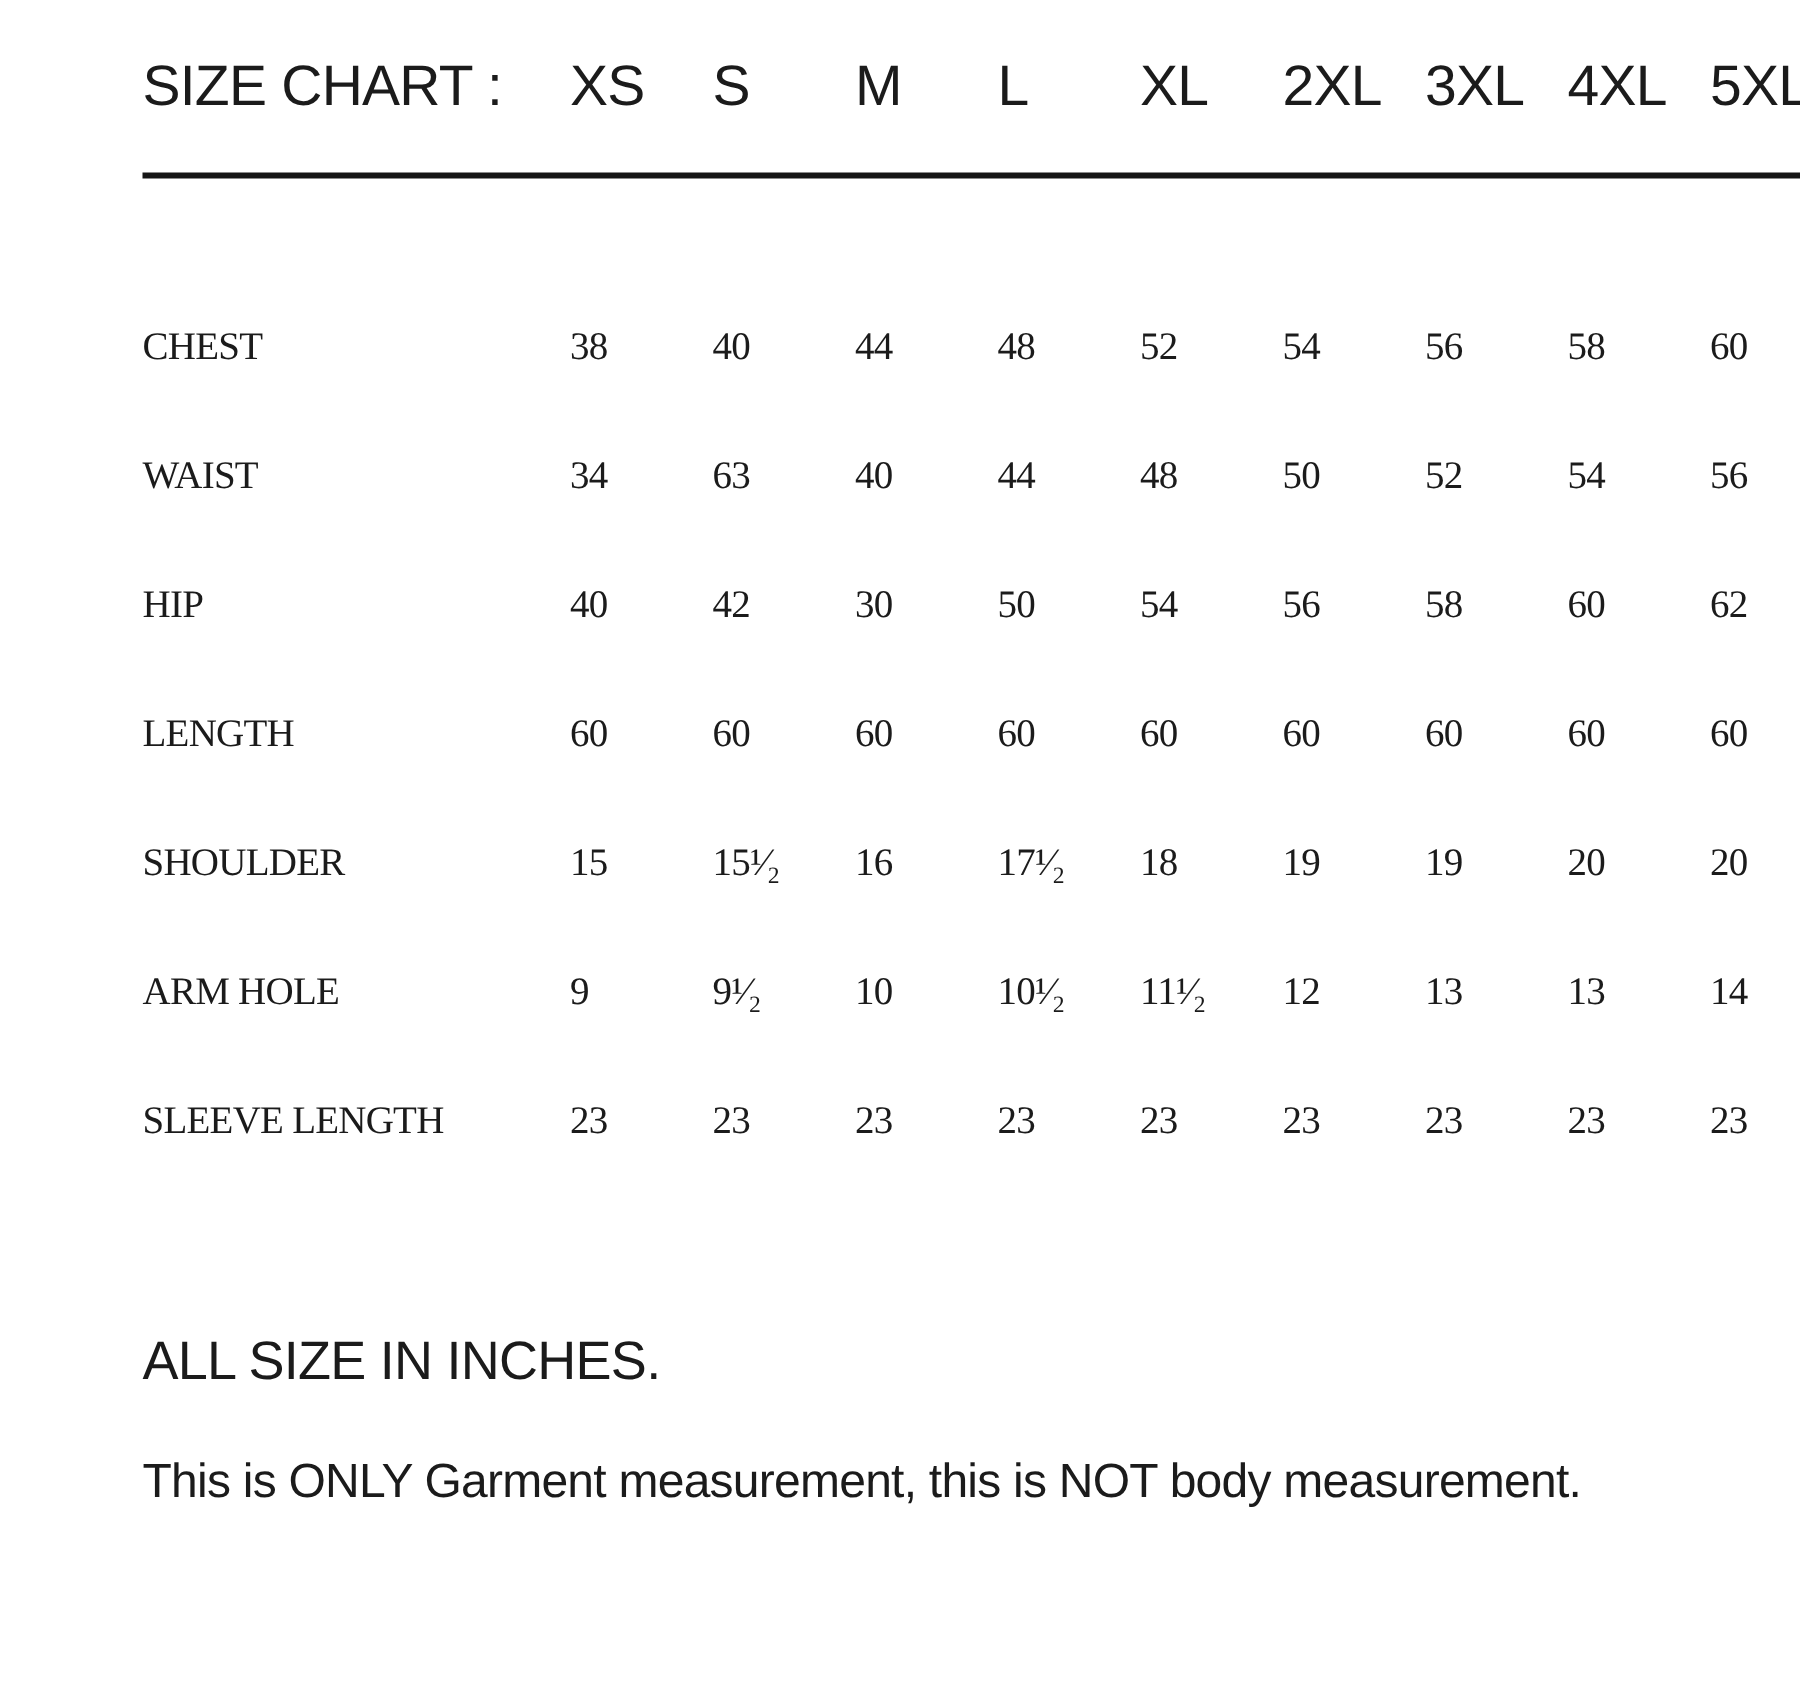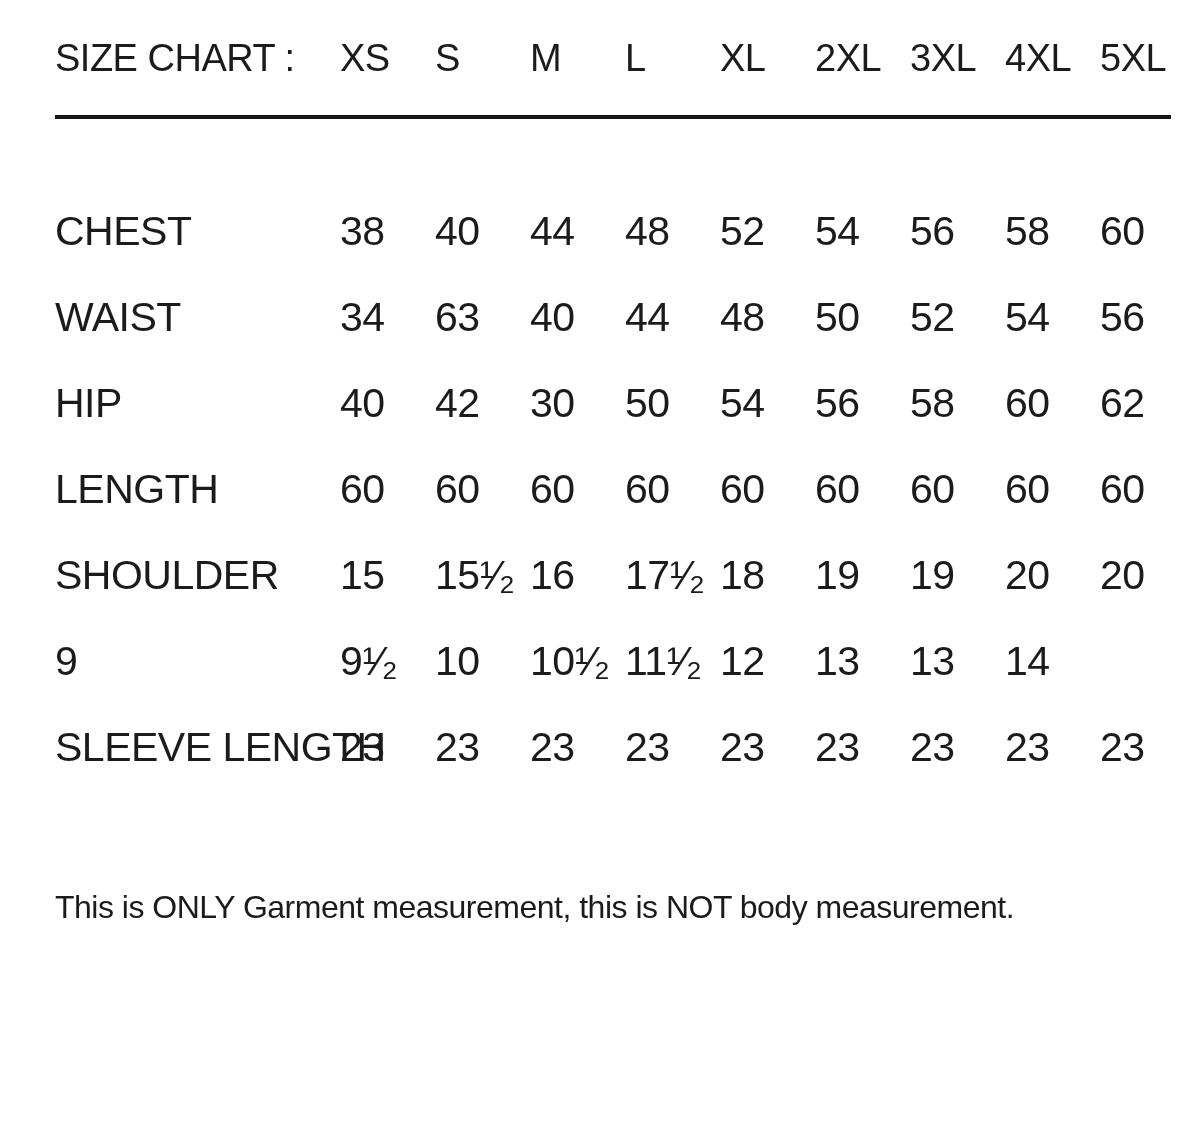--- a/index.html
+++ b/index.html
@@ -3,36 +3,37 @@
 <meta charset="utf-8">
 <style>
   html, body { margin: 0; padding: 0; }
   body {
     width: 1200px; height: 1127px;
     background: #ffffff;
     color: #1b1b1b;
     font-family: "Liberation Sans", "DejaVu Sans", sans-serif;
     overflow: hidden;
   }
-  .sheet { padding-left: 55px; }
+  .sheet { padding-left: 55px; margin-left: 40px; }
   .hdr-row, .row {
     display: grid;
     grid-template-columns: 285px repeat(9, 95px);
     align-items: center;
   }
   .hdr-row {
     margin-top: 34px;
     height: 48px;
     font-size: 38px;
     letter-spacing: -0.5px;
   }
   .row {
     height: 86px;
-    font-size: 41px;
+    font-size: 26px;
     letter-spacing: -0.5px;
+    font-family: Liberation Serif, serif;
   }
   .cell { white-space: nowrap; overflow: visible; }
   .rule {
     margin-top: 33px;
     width: 1116px;
     height: 4px;
     background: #161616;
   }
   .tbody { margin-top: 69px; }
   .notes { margin-top: 95px; }
@@ -131,20 +132,21 @@
       <div class="cell">16</div>
       <div class="cell">17¹⁄₂</div>
       <div class="cell">18</div>
       <div class="cell">19</div>
       <div class="cell">19</div>
       <div class="cell">20</div>
       <div class="cell">20</div>
     </div>
 
     <div class="row">
+      <div class="cell">ARM HOLE</div>
       <div class="cell">9</div>
       <div class="cell">9¹⁄₂</div>
       <div class="cell">10</div>
       <div class="cell">10¹⁄₂</div>
       <div class="cell">11¹⁄₂</div>
       <div class="cell">12</div>
       <div class="cell">13</div>
       <div class="cell">13</div>
       <div class="cell">14</div>
     </div>
@@ -158,16 +160,17 @@
       <div class="cell">23</div>
       <div class="cell">23</div>
       <div class="cell">23</div>
       <div class="cell">23</div>
       <div class="cell">23</div>
     </div>
 
   </div>
 
   <div class="notes">
+    <p>ALL SIZE IN INCHES.</p>
     <p class="bold">This is ONLY Garment measurement, this is NOT body measurement.</p>
   </div>
 
 </div>
 
 </body></html>

